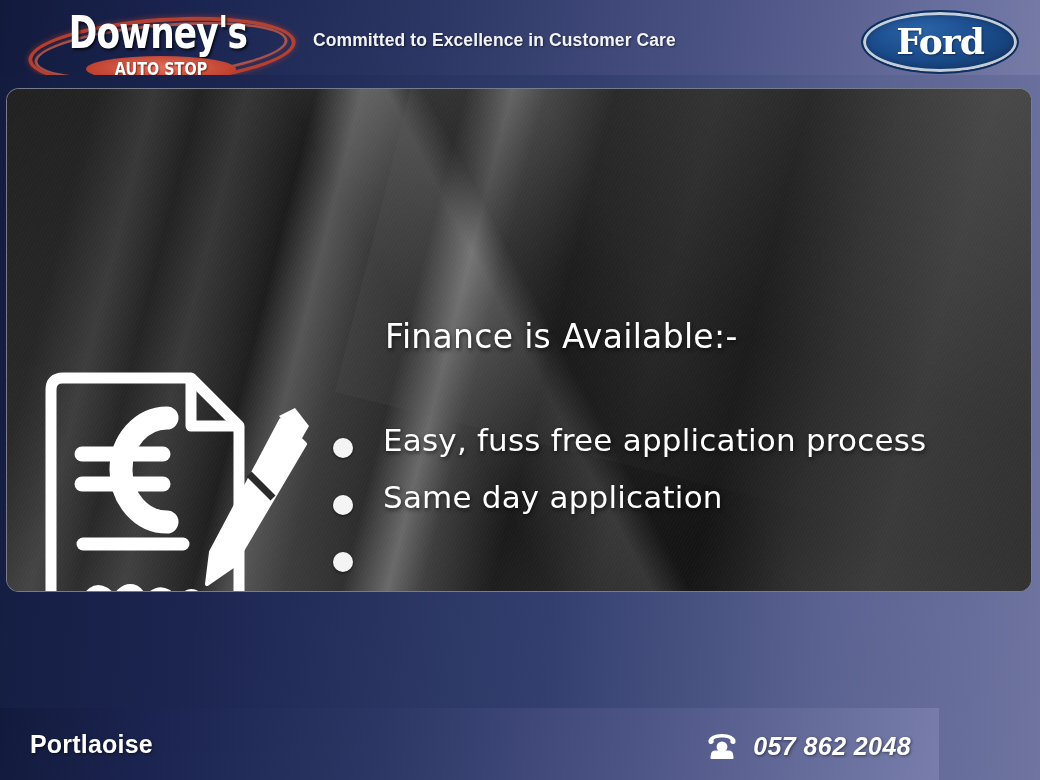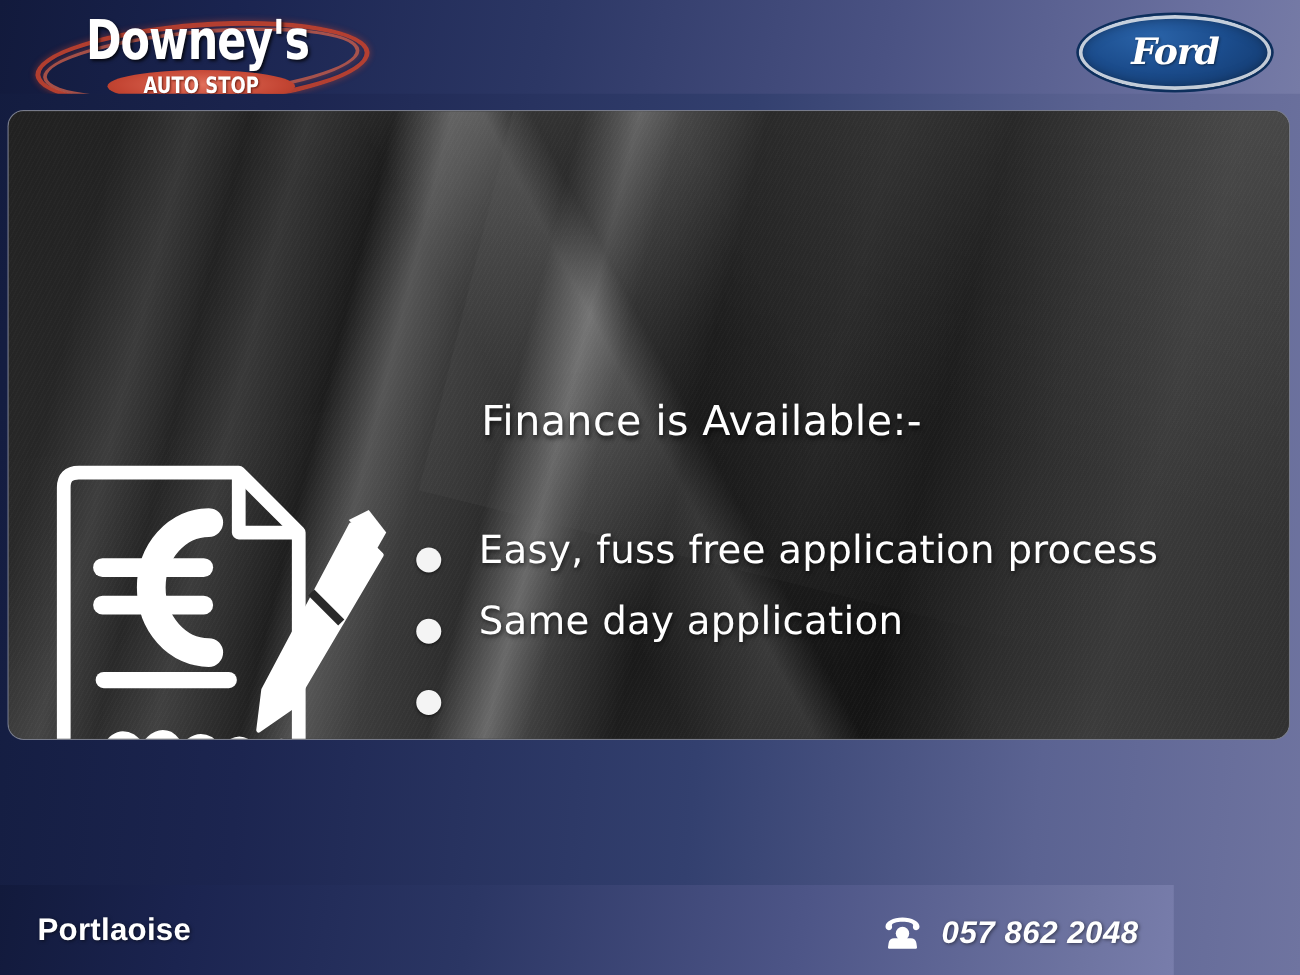--- a/index.html
+++ b/index.html
@@ -121,23 +121,22 @@
     border: 2px solid #0d2f5c;
     box-shadow: inset 0 0 0 3px rgba(255,255,255,.75), inset 0 0 10px rgba(0,0,0,.5);
   }
   .ford-text {
     position: absolute;
     inset: 0;
     display: flex;
     align-items: center;
     justify-content: center;
     font-family: "DejaVu Serif", serif;
-    font-style: italic;
-    font-weight: bold;
-    font-size: 29px;
+    font-weight: bold;
+    font-size: 36px;
     color: #ffffff;
     letter-spacing: -1px;
     text-shadow: 1px 1px 2px rgba(0,0,0,.45);
     padding-bottom: 3px;
     box-sizing: border-box;
   }
 
   
   .panel {
     position: absolute;
@@ -309,20 +308,21 @@
   <div class="header">
 
     <div class="logo-block">
       <div class="logo-ring"></div>
       <div class="logo-ring second"></div>
       <div class="logo-word">Downey's</div>
       <div class="logo-pill"></div>
       <div class="logo-sub">AUTO STOP</div>
     </div>
 
+    <div class="tagline">Committed to Excellence in Customer Care</div>
 
     <div class="ford-logo">
       <div class="ford-oval"></div>
       <div class="ford-text">Ford</div>
     </div>
   </div>
 
   <div class="panel">
     <div class="panel-bg"></div>
     <div class="panel-bg2"></div>

